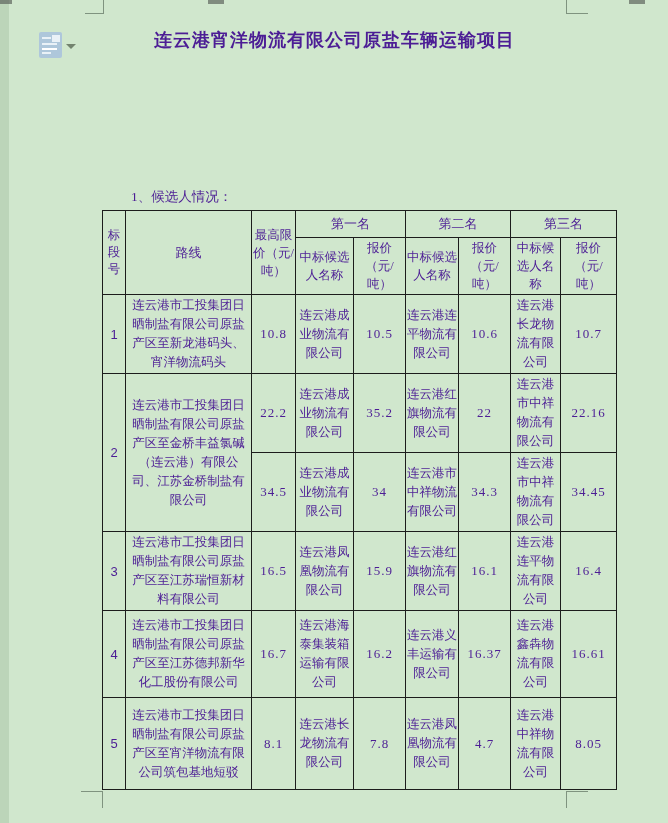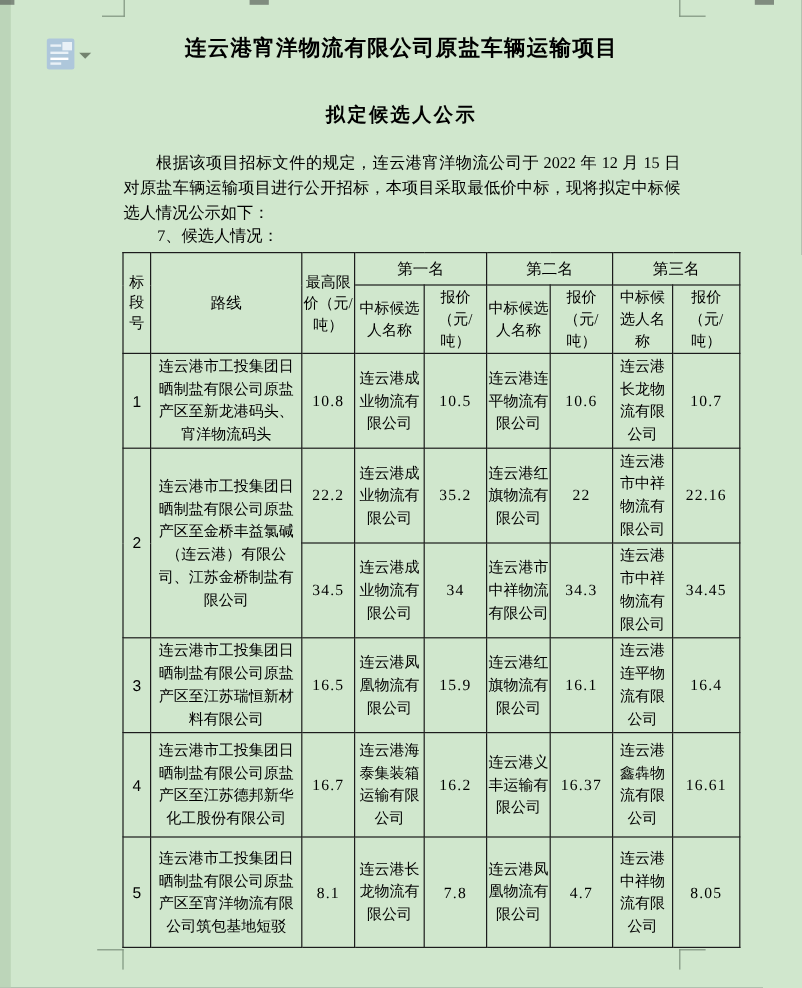--- a/index.html
+++ b/index.html
@@ -1,17 +1,17 @@
 <!DOCTYPE html>
 <html><head>
 <meta charset="utf-8">
 <style>
   html,body{margin:0;padding:0;background:#9aa89a;}
   .stage{position:relative;width:668px;height:823px;overflow:hidden;
-         font-family:"Liberation Serif","DejaVu Serif",serif;color:#000000;}
+         font-family:"Liberation Serif","DejaVu Serif",serif;color:#4c1d95;}
   .page-bg{position:absolute;inset:0;background:#d0e7cd;}
   .edge-left{position:absolute;left:0;top:0;width:9px;height:823px;background:#bcd5b9;}
   .smudge{position:absolute;top:0;height:4px;background:#555b55;opacity:.65;}
   .mark{position:absolute;}
   .mark-tl{left:85px;top:0;width:18px;height:13px;border-right:1px solid #7f937f;border-bottom:1px solid #7f937f;}
   .mark-tr{left:566px;top:0;width:21px;height:13px;border-left:1px solid #7f937f;border-bottom:1px solid #7f937f;}
   .mark-bl{left:81px;top:791px;width:21px;height:16px;border-right:1px solid #7f937f;border-top:1px solid #7f937f;}
   .mark-br{left:566px;top:791px;width:21px;height:16px;border-left:1px solid #7f937f;border-top:1px solid #7f937f;}
 
   .paste-btn{position:absolute;left:39px;top:32px;width:23px;height:26px;background:#aec7db;
@@ -68,23 +68,21 @@
   <div class="paste-btn">
     <span class="stripe s1"></span>
     <span class="stripe s2"></span>
     <span class="stripe s3"></span>
     <span class="stripe s4"></span>
     <span class="corner"></span>
   </div>
   <div class="paste-arrow"></div>
 
   <div class="doc-title">连云港宵洋物流有限公司原盐车辆运输项目</div>
-  <div class="doc-subtitle">拟定候选人公示</div>
-  <div class="intro">根据该项目招标文件的规定，连云港宵洋物流公司于 2022 年 12 月 15 日对原盐车辆运输项目进行公开招标，本项目采取最低价中标，现将拟定中标候选人情况公示如下：</div>
-  <div class="list-line">7、候选人情况：</div>
+  <div class="list-line">1、候选人情况：</div>
 
   <table class="candidates">
     <colgroup>
       <col style="width:23px">
         <col style="width:126px">
         <col style="width:44px">
       <col style="width:58px">
         <col style="width:52px">
         <col style="width:53px">
       <col style="width:52px">

